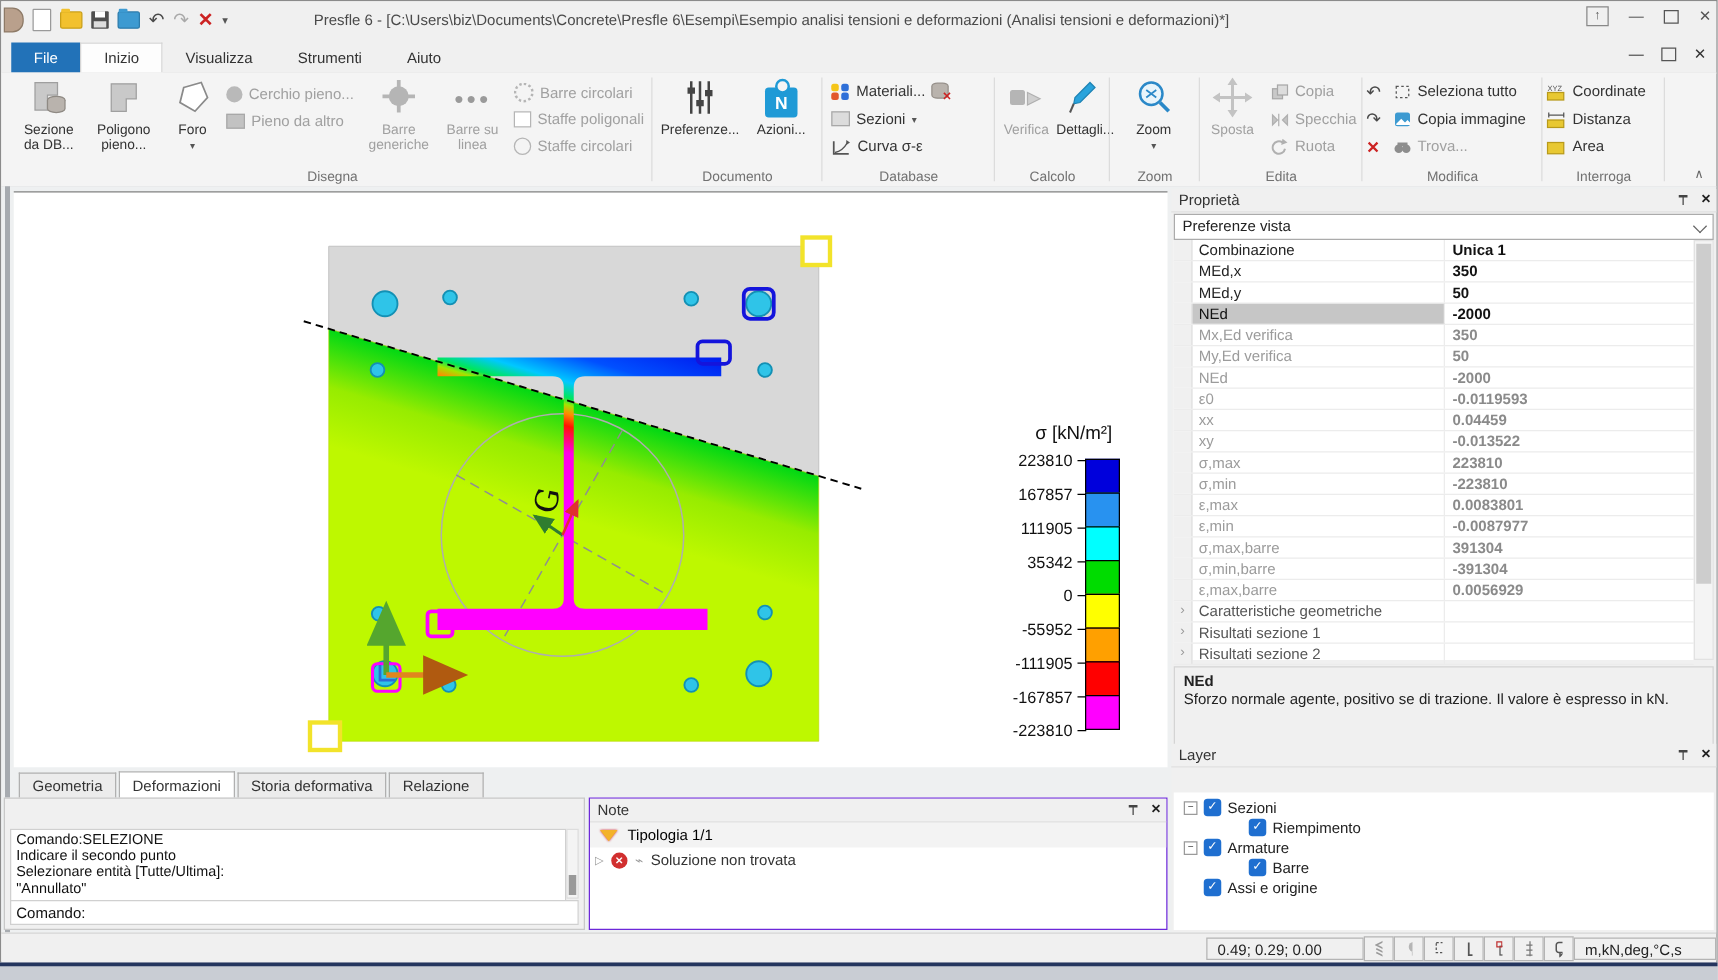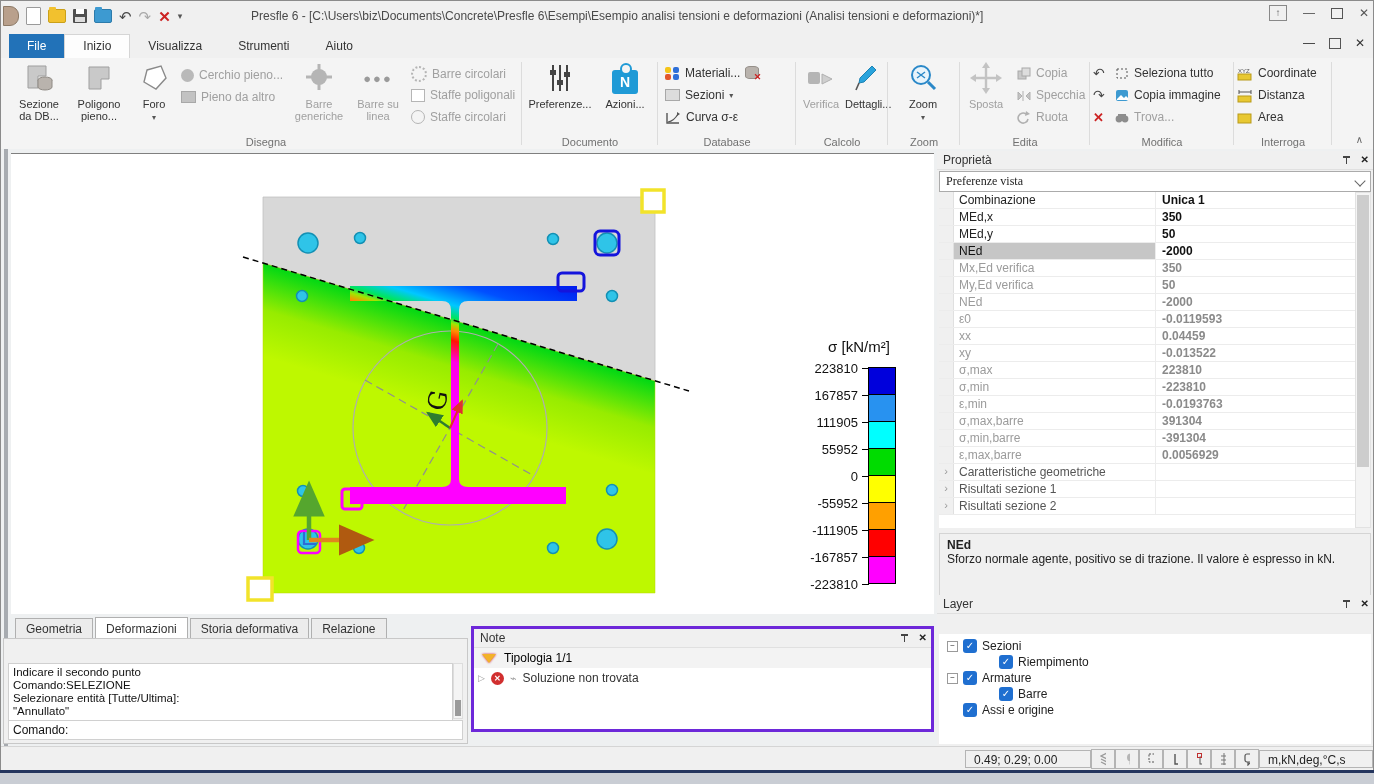--- a/index.html
+++ b/index.html
@@ -72,36 +72,36 @@
   .doctabs{position:absolute;left:10px;top:465px;width:923px;height:25px;display:flex;align-items:flex-end;padding-left:4px;box-sizing:border-box;background:#eef0f1;}
   .dtab{padding:3px 10px;border:1px solid #b0b0b0;border-bottom:none;background:#ececec;color:#333;font-size:12px;margin-right:2px;}
   .dtab.active{background:#fff;padding-top:4px;font-size:12px;}
   
   .console{position:absolute;left:2px;top:489px;width:465px;height:106px;background:#f0f0f0;border:1px solid #c8c8c8;box-sizing:border-box;}
   .conbox{position:absolute;left:4px;top:24px;right:14px;height:54px;background:#fff;border:1px solid #d0d0d0;padding:2px 4px;font-size:11.5px;line-height:13px;color:#111;}
   .conscroll{position:absolute;right:4px;top:24px;width:8px;height:54px;background:#f4f4f4;border:1px solid #ddd;}
   .conscroll i{position:absolute;left:1px;right:1px;bottom:2px;height:16px;background:#9a9a9a;display:block;}
   .conprompt{position:absolute;left:4px;bottom:3px;right:4px;height:18px;background:#fff;border:1px solid #d0d0d0;line-height:18px;padding:0 4px;color:#111;}
   
-  .note{position:absolute;left:470px;top:477px;width:463px;height:106px;background:#fff;border:3px solid #6d28d9;box-sizing:border-box;}
+  .note{position:absolute;left:470px;top:489px;width:463px;height:106px;background:#fff;border:1px solid #6d28d9;box-sizing:border-box;}
   .phead{height:18px;background:#f0f0f0;line-height:18px;padding:0 6px;color:#333;position:relative;border-bottom:1px solid #e0e0e0;}
   .phead .hbtns{position:absolute;right:4px;top:0;display:flex;gap:10px;align-items:center;height:18px;color:#333;}
   .pin{display:inline-block;width:9px;height:10px;position:relative;}
   .pin::before{content:"";position:absolute;left:1px;top:1px;width:7px;border-top:2px solid #444;}
   .pin::after{content:"";position:absolute;left:4px;top:1px;height:8px;border-left:1.6px solid #444;}
   .xg{font-size:10px;font-weight:bold;color:#222;}
   .noterow1{height:20px;background:#f3f3f3;display:flex;align-items:center;gap:8px;padding-left:8px;color:#000000;}
   .noterow2{height:20px;display:flex;align-items:center;gap:6px;padding-left:4px;color:#333;}
   .funnel{width:0;height:0;border-left:7px solid transparent;border-right:7px solid transparent;border-top:9px solid #f3b229;position:relative;display:inline-block;filter:drop-shadow(0 0 1px #c23);}
   .errdot{width:13px;height:13px;border-radius:50%;background:#d12f2f;color:#fff;font-size:8px;line-height:13px;text-align:center;font-weight:bold;display:inline-block;}
   .tri{color:#9a9a9a;font-size:9px;}
   .bell{color:#9a9a9a;font-size:11px;}
   
   .rpanel{position:absolute;left:936px;top:2px;width:436px;height:595px;background:#f0f0f0;}
-  .combo{position:absolute;left:2px;top:20px;right:2px;height:19px;background:#fff;border:1px solid #ababab;line-height:19px;padding:0 6px;color:#222;font-family:Liberation Serif, serif;}
+  .combo{position:absolute;left:2px;top:20px;right:2px;height:19px;background:#fff;border:1px solid #ababab;line-height:19px;padding:0 6px;color:#222;}
   .combo .chev{position:absolute;right:6px;top:5px;width:7px;height:7px;border-right:1.4px solid #666;border-bottom:1.4px solid #666;transform:rotate(45deg);}
   .grid{position:absolute;left:2px;top:41px;right:18px;bottom:0;background:#fff;}
   .prow{display:flex;height:16px;line-height:16px;border-bottom:1px solid #ececec;font-size:12px;}
   .prow .gut{width:14px;background:#f0f0f0;border-right:1px solid #e0e0e0;color:#9a9a9a;text-align:center;font-size:11px;line-height:15px;}
   .prow .pl{width:196px;padding-left:5px;border-right:1px solid #ececec;color:#9b9b9b;overflow:hidden;white-space:nowrap;}
   .prow .pv{flex:1;padding-left:6px;color:#8a8a8a;font-weight:bold;overflow:hidden;white-space:nowrap;}
   .prow.bold .pl{color:#222;}
   .prow.bold .pv{color:#111;}
   .prow.sel .pl{background:#c6c6c6;color:#111;}
   .prow.grp .pl{color:#555;}
@@ -486,21 +486,21 @@
         <text x="433" y="258" font-size="25" font-family="DejaVu Serif, serif" fill="#111" transform="rotate(-78 433 258)">G</text>
       </svg>
 
       
       <div class="legend-title">σ [kN/m²]</div>
       <div class="legend-labels">
 
       <div class="legend-label"><span>223810</span></div>
           <div class="legend-label"><span>167857</span></div>
           <div class="legend-label"><span>111905</span></div>
-          <div class="legend-label"><span>55952</span></div>
+          <div class="legend-label"><span>35342</span></div>
           <div class="legend-label"><span>0</span></div>
           <div class="legend-label"><span>-55952</span></div>
           <div class="legend-label"><span>-111905</span></div>
           <div class="legend-label"><span>-167857</span></div>
           <div class="legend-label"><span>-223810</span></div>
         </div>
       <div class="legend-cells">
 
       <div class="legend-cell" style="background: rgb(0, 0, 220);"></div>
           <div class="legend-cell" style="background: rgb(40, 146, 240);"></div>
@@ -517,22 +517,22 @@
 
     <div class="dtab"><span>Geometria</span></div>
         <div class="dtab active"><span>Deformazioni</span></div>
         <div class="dtab"><span>Storia deformativa</span></div>
         <div class="dtab"><span>Relazione</span></div>
       </div>
 
     <div class="console">
       <div class="conbox">
 
-      <div><span>Indicare il secondo punto</span></div>
-          <div><span>Comando:SELEZIONE</span></div>
+      <div><span>Comando:SELEZIONE</span></div>
+          <div><span>Indicare il secondo punto</span></div>
           <div><span>Selezionare entità [Tutte/Ultima]:</span></div>
           <div><span> "Annullato"</span></div>
         </div>
       <div class="conscroll">
           <i></i>
         </div>
       <div class="conprompt">Comando:</div>
     </div>
 
     <div class="note">
@@ -631,25 +631,30 @@
             <span class="pl">σ,max</span>
             <span class="pv">223810</span>
           </div>
 
           <div class="prow dimr">
             <span class="gut"></span>
             <span class="pl">σ,min</span>
             <span class="pv">-223810</span>
           </div>
 
+          <div class="prow dimr">
+            <span class="gut"></span>
+            <span class="pl">ε,max</span>
+            <span class="pv">0.0083801</span>
+          </div>
 
           <div class="prow dimr">
             <span class="gut"></span>
             <span class="pl">ε,min</span>
-            <span class="pv">-0.0193763</span>
+            <span class="pv">-0.0087977</span>
           </div>
 
           <div class="prow dimr">
             <span class="gut"></span>
             <span class="pl">σ,max,barre</span>
             <span class="pv">391304</span>
           </div>
 
           <div class="prow dimr">
             <span class="gut"></span>

